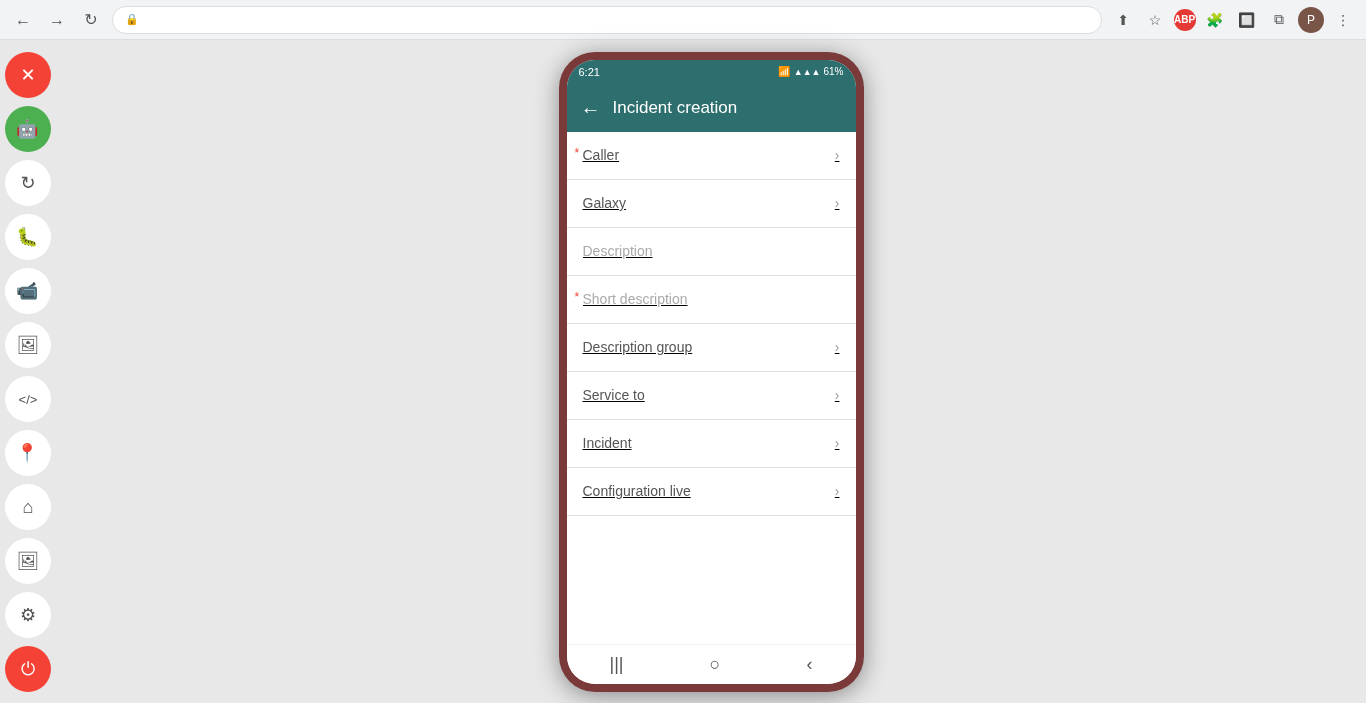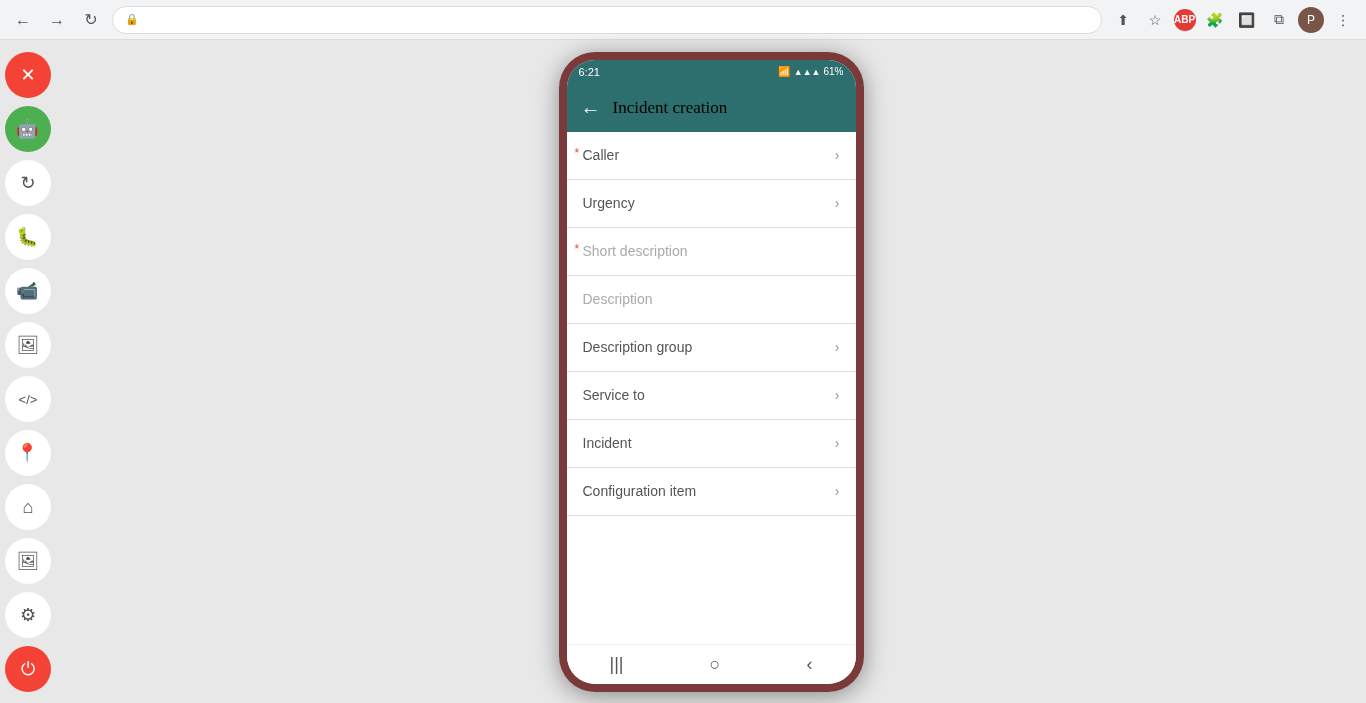--- a/index.html
+++ b/index.html
@@ -174,27 +174,28 @@
     .app-header {
       height: 48px;
       background: #2d6e6e;
       display: flex;
       align-items: center;
       padding: 0 14px;
       gap: 12px;
       flex-shrink: 0;
     }
     .back-arrow { color: white; font-size: 20px; cursor: pointer; }
-    .app-title { color: #000000; font-size: 17px; font-weight: 400; font-family: Liberation Serif, serif; }
+    .app-title { color: #ffffff; font-size: 17px; font-weight: 400; }
 
     
     .form-content {
       flex: 1;
       overflow-y: auto;
       background: white;
+      text-decoration: underline;
     }
     .form-content::-webkit-scrollbar { display: none; }
 
     .form-field {
       border-bottom: 1px solid #e0e0e0;
       padding: 14px 16px;
       display: flex;
       align-items: center;
       justify-content: space-between;
       cursor: pointer;
@@ -332,43 +333,43 @@
           <span class="back-arrow">←</span>
           <span class="app-title">Incident creation</span>
         </div>
 
         <div class="form-content" id="form-container">
         <div class="form-field required">
               <span class="field-label">Caller</span>
               <span class="field-arrow">›</span>
             </div>
             <div class="form-field">
-              <span class="field-label">Urgency</span>
-              <span class="field-arrow">›</span>
+              <span class="field-label">Galaxy</span>
+              <span class="field-arrow">›</span>
+            </div>
+            <div class="form-field">
+              <input class="field-input" placeholder="Description" style="">
             </div>
             <div class="form-field required">
               <input class="field-input" placeholder="Short description" style="">
             </div>
             <div class="form-field">
-              <input class="field-input" placeholder="Description" style="">
-            </div>
-            <div class="form-field">
               <span class="field-label">Description group</span>
               <span class="field-arrow">›</span>
             </div>
             <div class="form-field">
               <span class="field-label">Service to</span>
               <span class="field-arrow">›</span>
             </div>
             <div class="form-field">
               <span class="field-label">Incident</span>
               <span class="field-arrow">›</span>
             </div>
             <div class="form-field">
-              <span class="field-label">Configuration item</span>
+              <span class="field-label">Configuration live</span>
               <span class="field-arrow">›</span>
             </div>
           </div>
 
         <div class="nav-bar">
           <span class="nav-bar-btn">|||</span>
           <span class="nav-bar-btn">○</span>
           <span class="nav-bar-btn">‹</span>
         </div>
 

